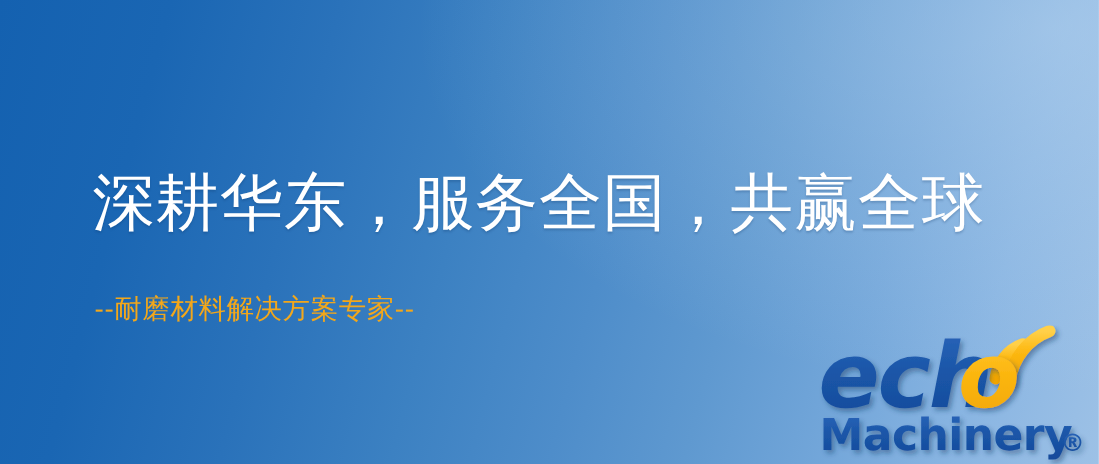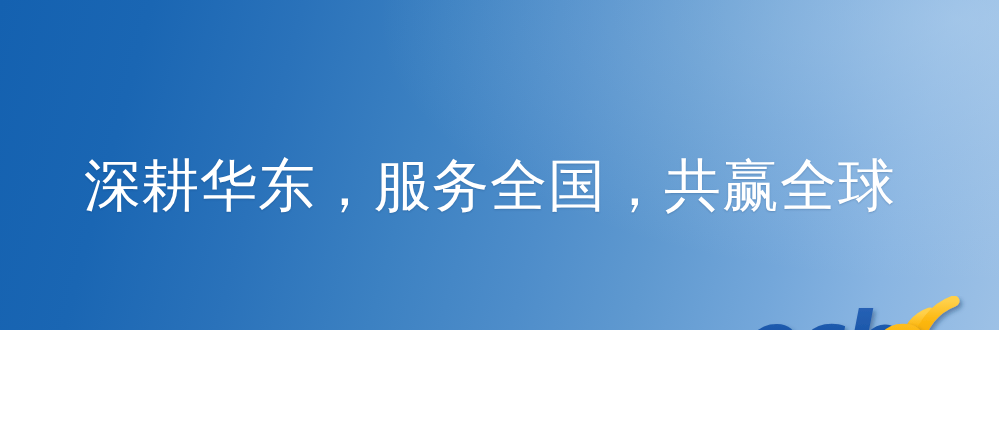--- a/index.html
+++ b/index.html
@@ -3,21 +3,21 @@
 <meta charset="utf-8">
 <style>
   html, body {
     margin: 0;
     padding: 0;
     background: #ffffff;
   }
   #banner {
     position: relative;
     width: 999px;
-    height: 330px;
+    height: 422px;
     overflow: hidden;
     
     background:
       linear-gradient(105deg,
         #1461b0 0%,
         #1a66b3 14%,
         #2a72ba 28%,
         #3c81c2 42%,
         #4e8dca 55%,
         #5f99d0 66%,
@@ -77,20 +77,21 @@
   }
   #logo svg { display: block; }
 </style>
 </head>
 <body>
 
 <div id="banner">
 
   <div class="headline">深耕华东，服务全国，共赢全球</div>
 
+  <div class="subtitle">--耐磨材料解决方案专家--</div>
 
   <div id="logo">
     <svg width="257" height="126" viewBox="0 0 257 126" xmlns="http://www.w3.org/2000/svg" aria-hidden="true">
       <defs>
         <filter id="softShadow" x="-25%" y="-25%" width="160%" height="170%">
           <feDropShadow dx="2.5" dy="3" stdDeviation="2.2" flood-color="#123a66" flood-opacity="0.45"></feDropShadow>
         </filter>
         <linearGradient id="blueFace" x1="0" y1="0" x2="0" y2="1">
           <stop offset="0%" stop-color="#2b66bb"></stop>
           <stop offset="45%" stop-color="#1b56a8"></stop>

